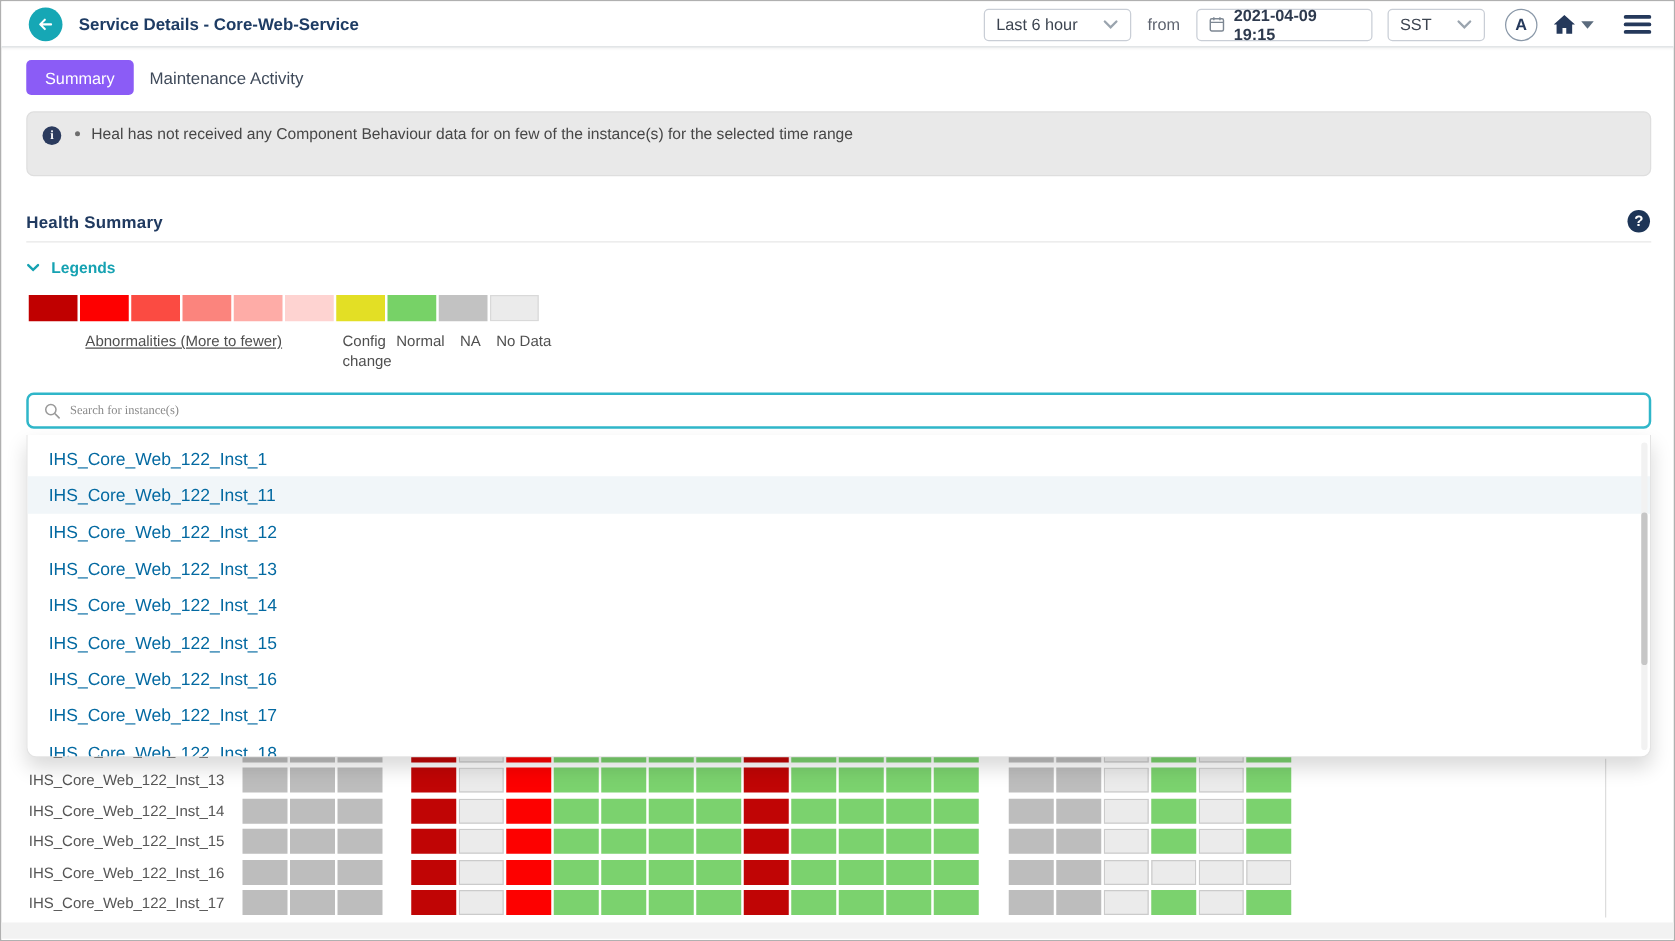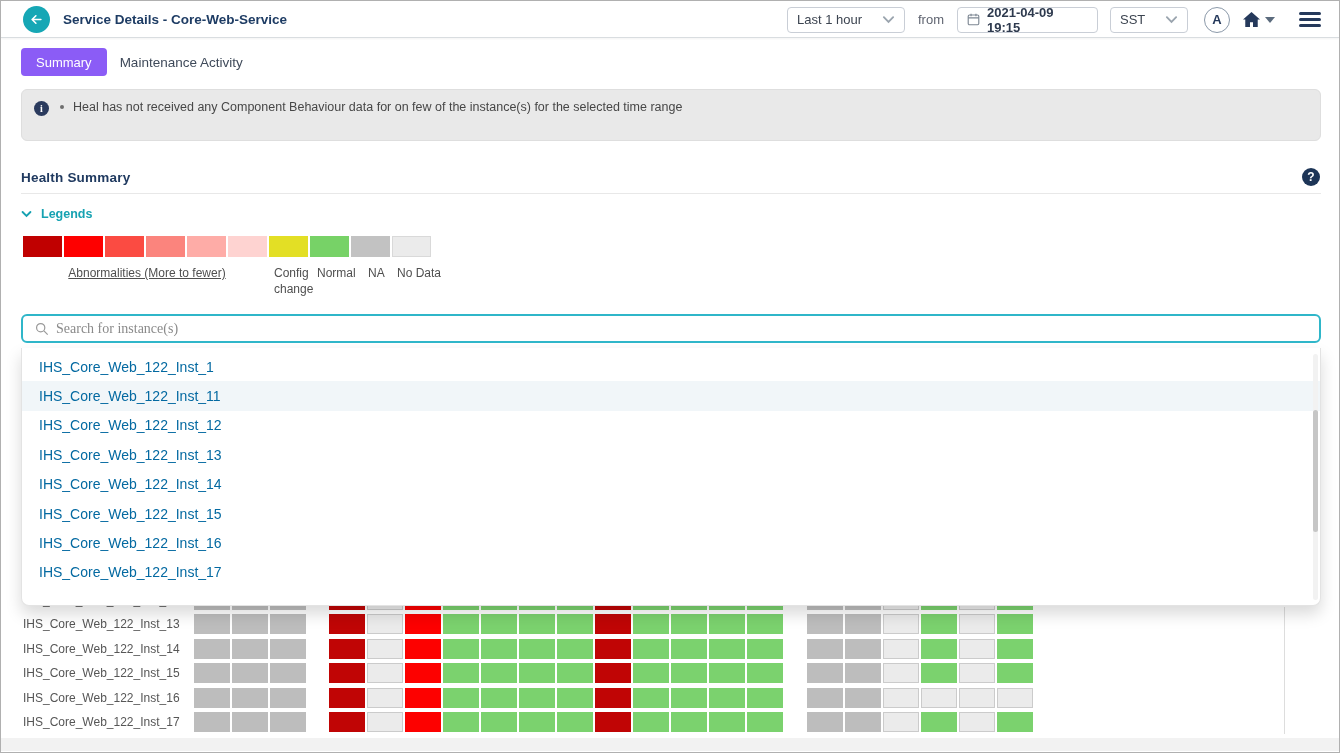--- a/index.html
+++ b/index.html
@@ -65,22 +65,22 @@
   .legend-lbl { position:absolute; font-size:12px; color:#4f4f4f; line-height:16px; z-index:5; }
   .lbl-abn { left:22px; top:264px; width:248px; text-align:center;text-decoration:underline; }
   .lbl-config { left:273px; top:264px; width:44px; }
   .lbl-normal { left:316px; top:264px; }
   .lbl-na { left:367px; top:264px; }
   .lbl-nodata { left:396px; top:264px; }
   
   .search-box { position:absolute; left:20px; top:313px; width:1300px; height:29px; background:#fff;
                 border:2px solid #2fb6c9; border-radius:6px; display:flex; align-items:center;
                 padding-left:12px; z-index:25; }
-  .search-box input { border:none; outline:none; flex:1; margin-left:7px; font-size:14px; color:#444;
-                      font-family:Liberation Serif, serif; background:transparent; }
+  .search-box input { border:none; outline:none; flex:1; margin-left:7px; font-size:10px; color:#444;
+                      font-family:Liberation Sans, sans-serif; background:transparent; }
   .search-box input::placeholder { color:#8a8a8a; font-family:"Liberation Serif", serif; }
   
   .dropdown { position:absolute; left:20px; top:347px; width:1300px; height:258px; background:#fff;
               border:1px solid #e3e3e3; border-top:none; border-radius:0 0 8px 8px;
               box-shadow:0 8px 16px rgba(0,0,0,.15); overflow:hidden; z-index:20; padding-top:4px; }
   .dd-item { height:29.4px; display:flex; align-items:center; padding-left:17px; font-size:14px;
              color:#0369a1; cursor:pointer; }
   .dd-item.hl { background:#f1f6f9; }
   .dd-track { position:absolute; right:2px; top:6px; width:5px; height:246px; background:#f2f2f2; border-radius:3px; }
   .dd-thumb { position:absolute; right:2px; top:62px; width:5px; height:122px; background:#c6c6c6;
@@ -294,21 +294,21 @@
       <span>
         <svg width="15" height="15" viewBox="0 0 24 24" fill="none" stroke="#ffffff" stroke-width="2.6" stroke-linecap="round" stroke-linejoin="round">
             <path d="M19 12H6M11 6l-6 6 6 6"></path>
           </svg>
       </span>
     </div>
     <div class="page-title">Service Details - Core-Web-Service</div>
 
     <div class="topbar-right">
       <div class="select-box timerange">
-        <span>Last 1 hour</span>
+        <span>Last 6 hour</span>
         <span class="spacer"></span>
         <span>
           <svg width="13" height="9" viewBox="0 0 14 9" fill="none" stroke="#9aa4ae" stroke-width="2" stroke-linecap="round">
               <path d="M2 2l5 5 5-5"></path>
             </svg>
         </span>
       </div>
       <span class="from-label">from</span>
       <div class="date-box">
         <span>
@@ -405,18 +405,19 @@
   <div class="dropdown">
     <div>
         <div class="dd-item">IHS_Core_Web_122_Inst_1</div>
         <div class="dd-item hl">IHS_Core_Web_122_Inst_11</div>
         <div class="dd-item">IHS_Core_Web_122_Inst_12</div>
         <div class="dd-item">IHS_Core_Web_122_Inst_13</div>
         <div class="dd-item">IHS_Core_Web_122_Inst_14</div>
         <div class="dd-item">IHS_Core_Web_122_Inst_15</div>
         <div class="dd-item">IHS_Core_Web_122_Inst_16</div>
         <div class="dd-item">IHS_Core_Web_122_Inst_17</div>
+        <div class="dd-item">IHS_Core_Web_122_Inst_18</div>
       </div>
     <div class="dd-track"></div>
     <div class="dd-thumb"></div>
   </div>
 
 </div>
 
 </body></html>

